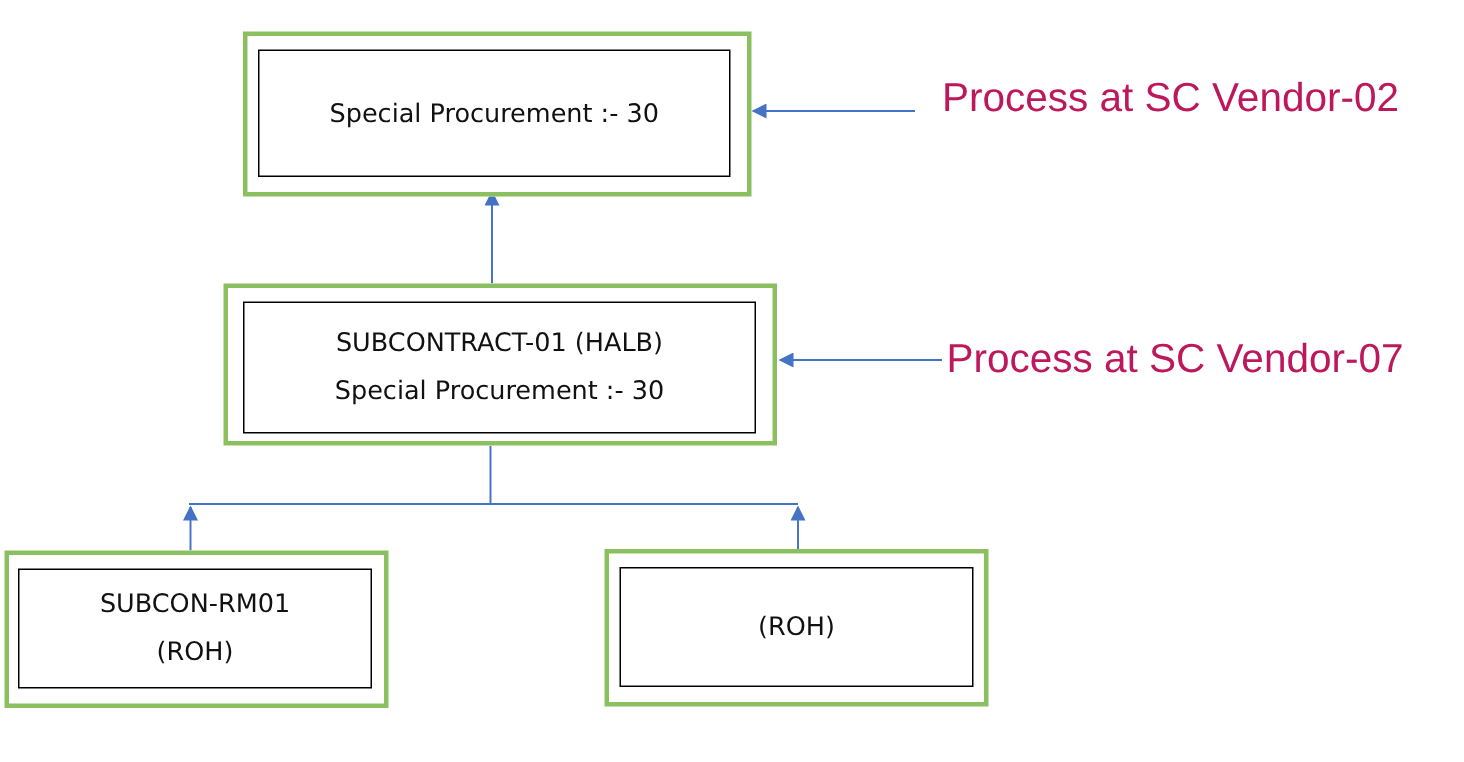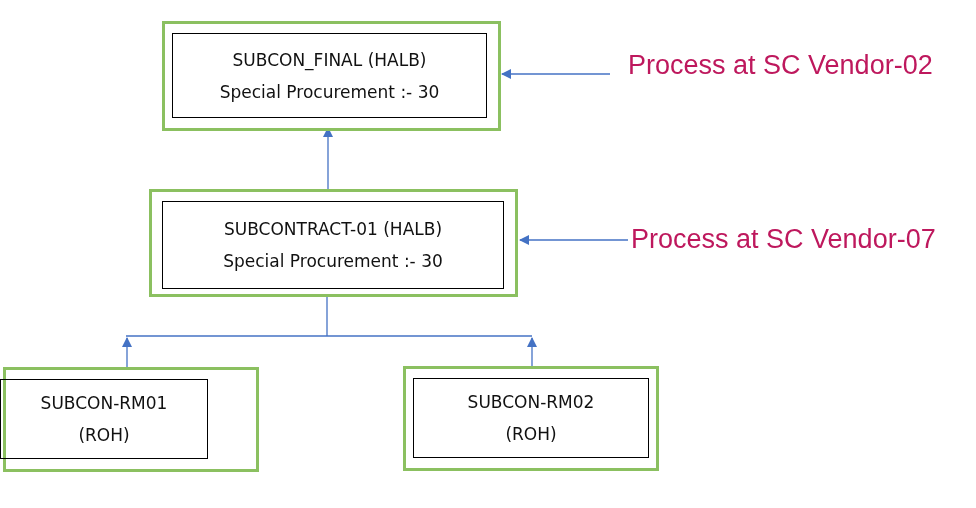--- a/index.html
+++ b/index.html
@@ -51,36 +51,34 @@
   <line x1="127" y1="367" x2="127" y2="338" stroke="#4472c4" stroke-width="1.3" marker-end="url(#arrowhead)"></line>
 
   <line x1="532" y1="367" x2="532" y2="338" stroke="#4472c4" stroke-width="1.3" marker-end="url(#arrowhead)"></line>
 
   <line x1="610" y1="74" x2="502" y2="74" stroke="#4472c4" stroke-width="1.3" marker-end="url(#arrowhead)"></line>
   <line x1="628" y1="240" x2="520" y2="240" stroke="#4472c4" stroke-width="1.3" marker-end="url(#arrowhead)"></line>
 </svg>
 
 <div class="outer" style="left:162px; top:21px; width:339px; height:110px;"></div>
 <div class="inner" style="left:172px; top:33px; width:315px; height:85px;">
-  <span>SUBCON_FINAL (HALB)</span>
   <span>Special Procurement :- 30</span>
 </div>
 
 <div class="outer" style="left:149px; top:189px; width:369px; height:108px;"></div>
 <div class="inner" style="left:162px; top:201px; width:342px; height:88px;">
   <span>SUBCONTRACT-01 (HALB)</span>
   <span>Special Procurement :- 30</span>
 </div>
 
 <div class="outer" style="left:3px; top:367px; width:256px; height:105px;"></div>
-<div class="inner" style="left:0; top:379px; width:208px; height:80px;">
+<div class="inner" style="left:12px; top:379px; width:236px; height:80px;">
   <span>SUBCON-RM01</span>
   <span>(ROH)</span>
 </div>
 
 <div class="outer" style="left:403px; top:366px; width:256px; height:105px;"></div>
 <div class="inner" style="left:413px; top:378px; width:236px; height:80px;">
-  <span>SUBCON-RM02</span>
   <span>(ROH)</span>
 </div>
 
 <div class="label" style="left:628px; top:50px;">Process at SC Vendor-02</div>
 <div class="label" style="left:631px; top:224px;">Process at SC Vendor-07</div>
 
 </body></html>

